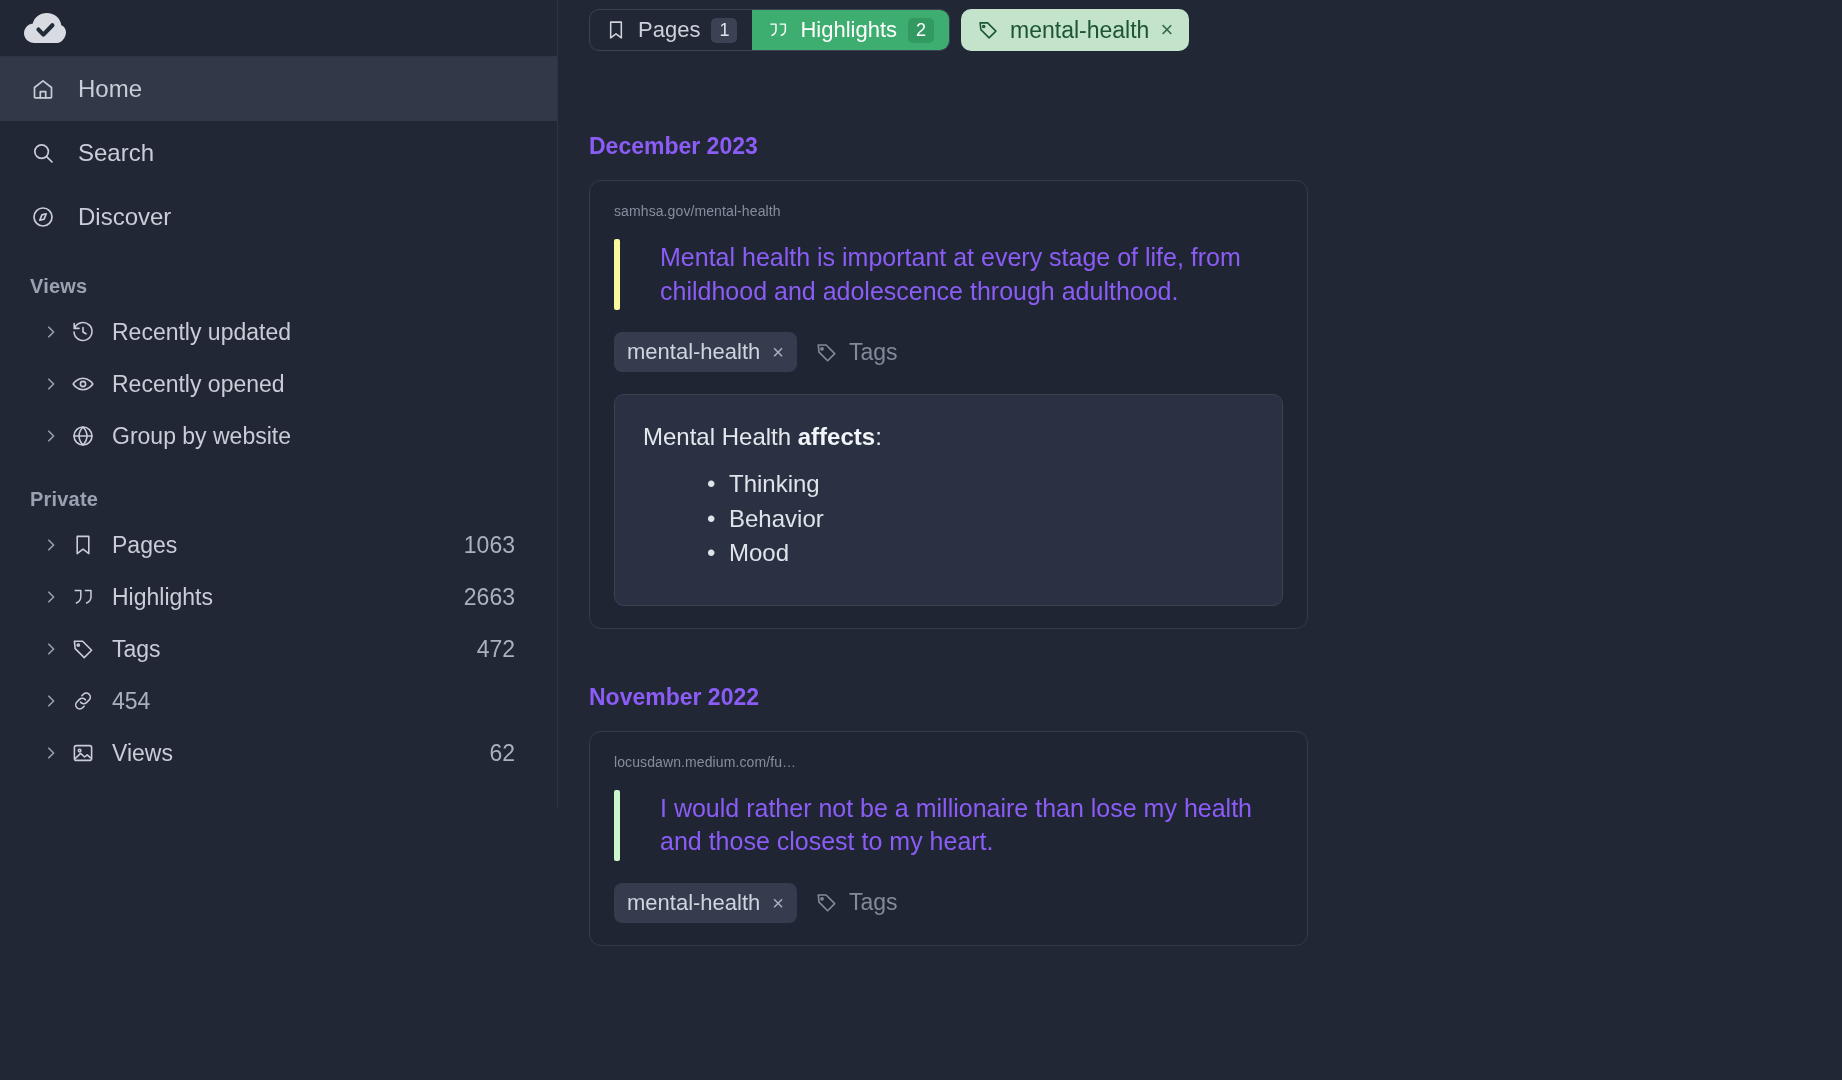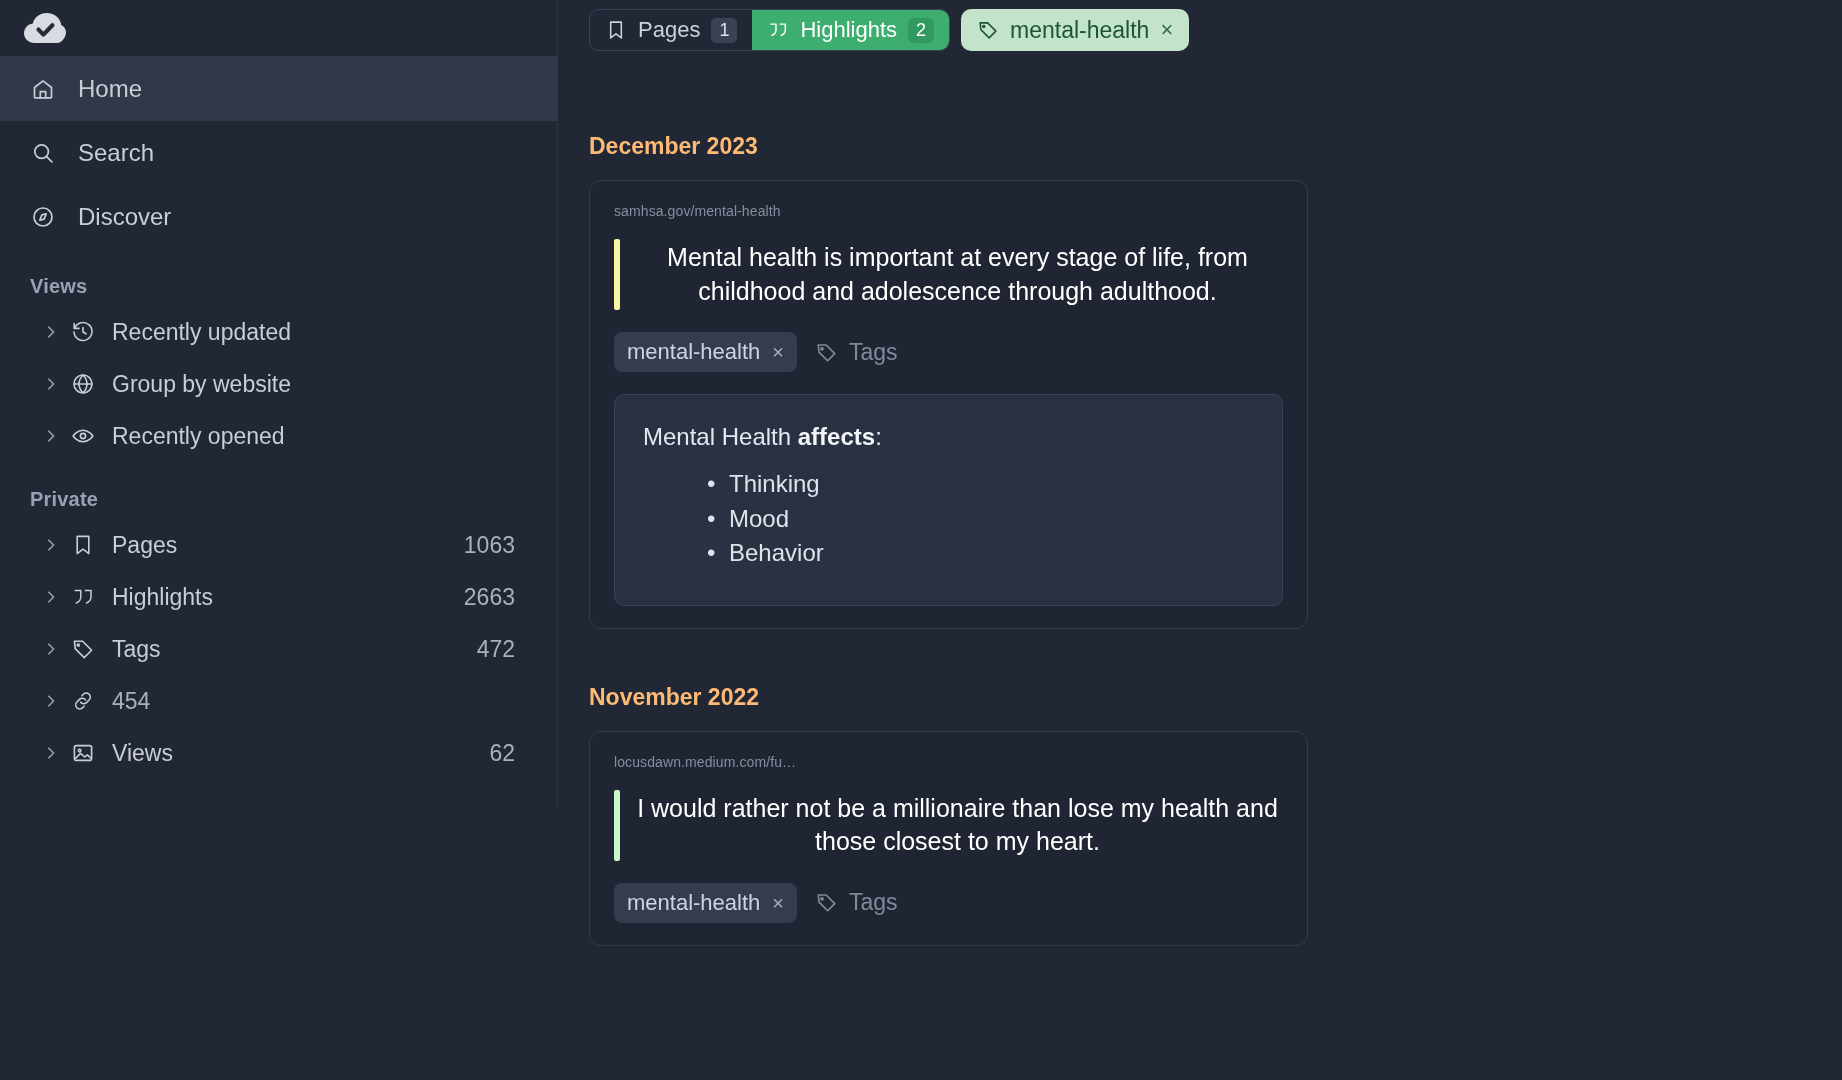--- a/index.html
+++ b/index.html
@@ -154,21 +154,21 @@
   }
   .chip-filter svg { width: 22px; height: 22px; display: block; }
   .chip-filter .chip-x { font-size: 22px; line-height: 1; opacity: .85; }
 
   .scroll-area { padding: 0 0 40px 0; }
 
   .group { padding-left: 31px; }
   .group-title {
     font-size: 23px;
     font-weight: bold;
-    color: #fdba74;
+    color: #8b5cf6;
     margin-bottom: 20px;
   }
   .group.first { padding-top: 82px; }
   .group.second { padding-top: 55px; }
 
   .card {
     width: 719px;
     background: #1f2533;
     border: 1px solid #333b4c;
     border-radius: 12px;
@@ -186,25 +186,24 @@
     display: flex;
     gap: 0;
     margin-bottom: 22px;
   }
   .quote-bar { width: 6px; border-radius: 2px; flex: 0 0 6px; }
   .quote-bar.yellow { background: #faf7a1; }
   .quote-bar.green { background: #ccf7cb; }
   .quote-text {
     font-size: 25px;
     line-height: 1.34;
-    color: #ffffff;
-    padding-left: 12px;
+    color: #8b5cf6;
+    padding-left: 40px;
     padding-top: 2px;
     padding-bottom: 2px;
-    text-align: center;
   }
 
   .tagrow {
     display: flex;
     align-items: center;
     gap: 18px;
   }
   .tag-pill {
     display: flex;
     align-items: center;
@@ -323,41 +322,41 @@
     </div>
 
     <div class="tree-row">
       <span class="chev">
         <svg viewBox="0 0 16 16" fill="none" stroke="#9aa2b1" stroke-width="1.8" stroke-linecap="round" stroke-linejoin="round">
             <path d="M5.5 2.5L11 8l-5.5 5.5"></path>
           </svg>
       </span>
       <span class="tree-ico">
         <svg viewBox="0 0 24 24" fill="none" stroke="#c8cdd8" stroke-width="1.6" stroke-linecap="round" stroke-linejoin="round">
+          <path d="M2.2 12S5.6 6.2 12 6.2 21.8 12 21.8 12 18.4 17.8 12 17.8 2.2 12 2.2 12z"></path>
+          <circle cx="12" cy="12" r="2.6"></circle>
+        </svg>
+      </span>
+      <span class="tree-label">Recently opened</span>
+    </div>
+
+    <div class="tree-row">
+      <span class="chev">
+        <svg viewBox="0 0 16 16" fill="none" stroke="#9aa2b1" stroke-width="1.8" stroke-linecap="round" stroke-linejoin="round">
+            <path d="M5.5 2.5L11 8l-5.5 5.5"></path>
+          </svg>
+      </span>
+      <span class="tree-ico">
+        <svg viewBox="0 0 24 24" fill="none" stroke="#c8cdd8" stroke-width="1.6" stroke-linecap="round" stroke-linejoin="round">
           <circle cx="12" cy="12" r="9"></circle>
           <path d="M3 12h18"></path>
           <path d="M12 3c2.6 2.8 4 6 4 9s-1.4 6.2-4 9c-2.6-2.8-4-6-4-9s1.4-6.2 4-9z"></path>
         </svg>
       </span>
       <span class="tree-label">Group by website</span>
-    </div>
-
-    <div class="tree-row">
-      <span class="chev">
-        <svg viewBox="0 0 16 16" fill="none" stroke="#9aa2b1" stroke-width="1.8" stroke-linecap="round" stroke-linejoin="round">
-            <path d="M5.5 2.5L11 8l-5.5 5.5"></path>
-          </svg>
-      </span>
-      <span class="tree-ico">
-        <svg viewBox="0 0 24 24" fill="none" stroke="#c8cdd8" stroke-width="1.6" stroke-linecap="round" stroke-linejoin="round">
-          <path d="M2.2 12S5.6 6.2 12 6.2 21.8 12 21.8 12 18.4 17.8 12 17.8 2.2 12 2.2 12z"></path>
-          <circle cx="12" cy="12" r="2.6"></circle>
-        </svg>
-      </span>
-      <span class="tree-label">Recently opened</span>
     </div>
 
     <div class="section-title">Private</div>
 
     <div class="tree-row">
       <span class="chev">
         <svg viewBox="0 0 16 16" fill="none" stroke="#9aa2b1" stroke-width="1.8" stroke-linecap="round" stroke-linejoin="round">
             <path d="M5.5 2.5L11 8l-5.5 5.5"></path>
           </svg>
       </span>
@@ -502,22 +501,22 @@
                 </svg>
               </span>
               <span>Tags</span>
             </div>
           </div>
 
           <div class="note-block">
             <div class="note-title"><span>Mental Health </span><b>affects</b><span>:</span></div>
             <ul class="note-list">
               <li>Thinking</li>
+              <li>Behavior</li>
               <li>Mood</li>
-              <li>Behavior</li>
             </ul>
           </div>
         </article>
       </section>
 
       <section class="group second">
         <div class="group-title">November 2022</div>
 
         <article class="card">
           <div class="card-url">locusdawn.medium.com/fu…</div>

